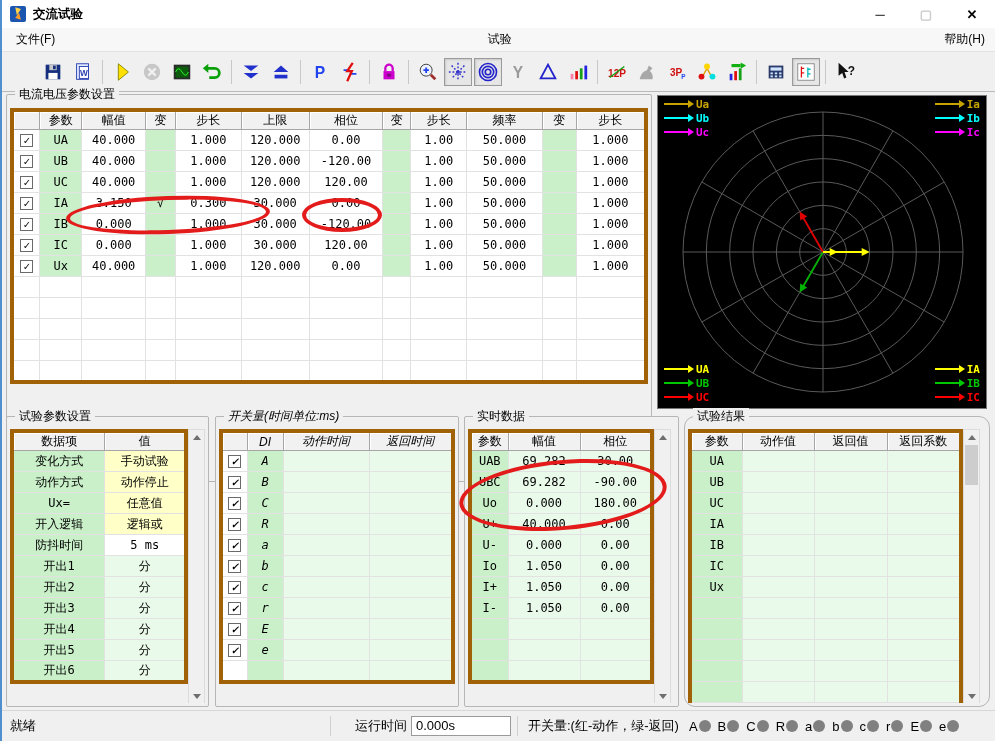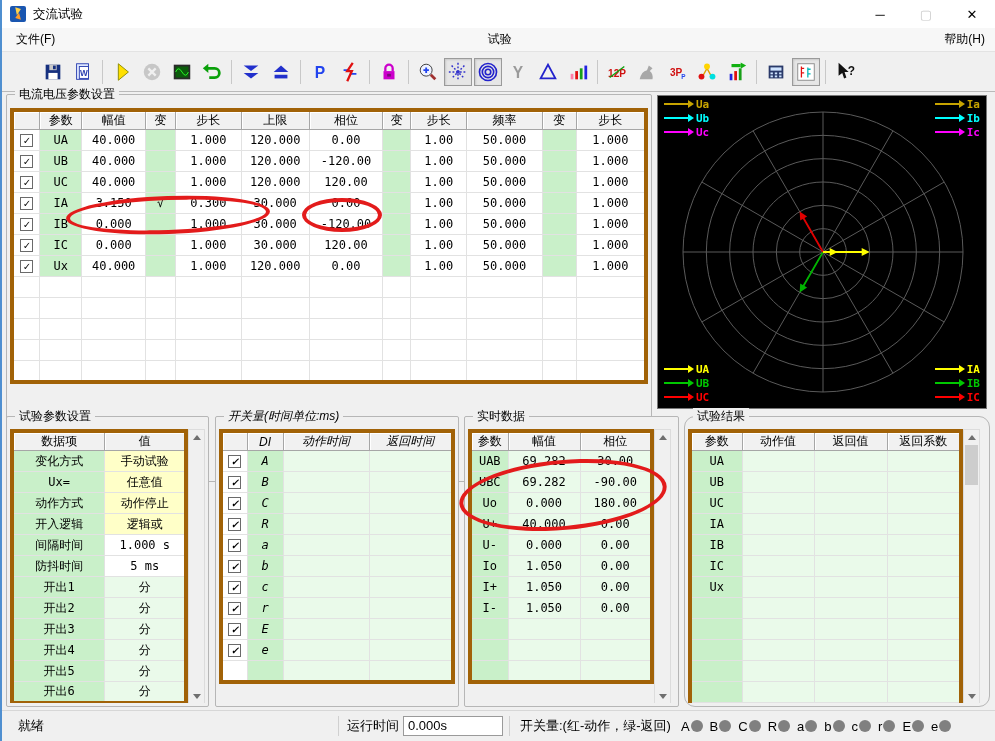--- a/index.html
+++ b/index.html
@@ -3,21 +3,21 @@
 <meta charset="utf-8">
 <style>
 * { margin:0; padding:0; box-sizing:border-box; }
 html,body { background:#888; }
 .window {
   position:relative; width:995px; height:741px; background:#f0f0f0;
   font-family:"Liberation Sans", sans-serif; font-size:12px; color:#000;
   border-left:2px solid #4f8fd0; overflow:hidden;
 }
 
-.titlebar { position:absolute; left:0; top:0; right:0; height:28px; background:#fff; display:flex; align-items:center; }
+.titlebar { position:absolute; left:0; top:0; right:0; height:28px; background:#fff; display:flex; align-items:center;font-weight:bold; }
 .app-icon { width:16px; height:16px; margin:0 7px 0 8px; background:#1a56b0; position:relative; border-radius:2px; }
 .app-icon:before { content:""; position:absolute; left:4px; top:2px; width:0; height:0;
   border-left:4px solid transparent; border-right:2px solid transparent; border-top:7px solid #ffd24a; transform:rotate(18deg); }
 .app-icon:after { content:""; position:absolute; left:6px; top:7px; width:0; height:0;
   border-left:2px solid transparent; border-right:4px solid transparent; border-bottom:6px solid #ff9c2a; transform:rotate(18deg); }
 .title-text { font-size:12.5px; }
 .title-btns { margin-left:auto; display:flex; height:100%; }
 .tbtn { width:46px; height:100%; display:flex; align-items:center; justify-content:center; font-size:13px; }
 .tbtn.max { color:#c9c9c9; }
 
@@ -57,21 +57,21 @@
 .phasor { position:absolute; left:655px; top:95px; width:330px; height:314px; background:#000; border:1px solid #777; }
 .legend { position:absolute; font-family:"DejaVu Sans Mono", monospace; font-size:11px; font-weight:bold; }
 .legend.tl { left:6px; top:1px; } .legend.tr { right:6px; top:1px; }
 .legend.bl { left:6px; bottom:4px; } .legend.br { right:6px; bottom:4px; }
 .leg-row { display:flex; align-items:center; height:14px; }
 .leg-shaft { display:inline-block; width:24px; height:2px; background:currentColor; }
 .leg-tip { display:inline-block; width:0; height:0; border-left:6px solid currentColor; border-top:4px solid transparent; border-bottom:4px solid transparent; margin-right:2px; }
 
 .ann { position:absolute; border:4px solid var(--annotation-red); border-radius:50%; pointer-events:none; }
 
-.statusbar { position:absolute; left:0; right:0; bottom:0; height:31px; background:#f0f0f0; border-top:1px solid #d7d7d7; display:flex; align-items:center; font-size:13px;padding-left:8px; }
+.statusbar { position:absolute; left:0; right:0; bottom:0; height:31px; background:#f0f0f0; border-top:1px solid #d7d7d7; display:flex; align-items:center; font-size:13px; }
 .sb-sep { width:1px; height:20px; background:#d0d0d0; }
 .runtime-field { width:100px; height:20px; background:#fff; border:1px solid #9a9a9a; padding:1px 4px; margin-left:4px; }
 .ind { display:inline-flex; align-items:center; margin-right:7px; }
 .ind-l { margin-right:1px; font-size:13px; }
 .ind-dot { width:12px; height:12px; border-radius:50%; background:var(--indicator-gray); display:inline-block; }
 </style>
 </head>
 <body>
 
 <div class="window">
@@ -598,34 +598,30 @@
 
           <tr class="hdr">
             <td>数据项</td>
             <td>值</td>
           </tr>
         <tr>
               <td class="grn">变化方式</td>
               <td class="yellow">手动试验</td>
             </tr>
             <tr>
+              <td class="grn">动作方式</td>
+              <td class="yellow">动作停止</td>
+            </tr>
+            <tr>
               <td class="grn">Ux=</td>
               <td class="yellow">任意值</td>
             </tr>
             <tr>
-              <td class="grn">动作方式</td>
-              <td class="yellow">动作停止</td>
-            </tr>
-            <tr>
               <td class="grn">开入逻辑</td>
               <td class="yellow">逻辑或</td>
-            </tr>
-            <tr>
-              <td class="grn">间隔时间</td>
-              <td class="white">1.000 s</td>
             </tr>
             <tr>
               <td class="grn">防抖时间</td>
               <td class="white">5 ms</td>
             </tr>
             <tr>
               <td class="grn">开出1</td>
               <td class="green">分</td>
             </tr>
             <tr>
@@ -932,21 +928,21 @@
     </div>
   </div>
 
   <div class="ann" style="left:64px; top:196px; width:204px; height:38px; transform:rotate(-2deg);"></div>
   <div class="ann" style="left:300px; top:198px; width:80px; height:34px;"></div>
   <div class="ann" style="left:457px; top:460px; width:208px; height:70px; transform:rotate(-5deg);"></div>
 
   <div class="statusbar">
     <span style="margin-left:8px; width:320px;">就绪</span>
     <span class="sb-sep"></span>
-    <span style="margin-left:8px;">运行时间</span>
+    <span style="margin-left:24px;">运行时间</span>
     <span class="runtime-field">0.000s</span>
     <span class="sb-sep" style="margin-left:6px;"></span>
     <span style="margin:0 10px 0 10px;">开关量:(红-动作，绿-返回)</span>
     <span>
       
     <span class="ind">
           <span class="ind-l">A</span>
           <span class="ind-dot"></span>
         </span><span class="ind">
           <span class="ind-l">B</span>

